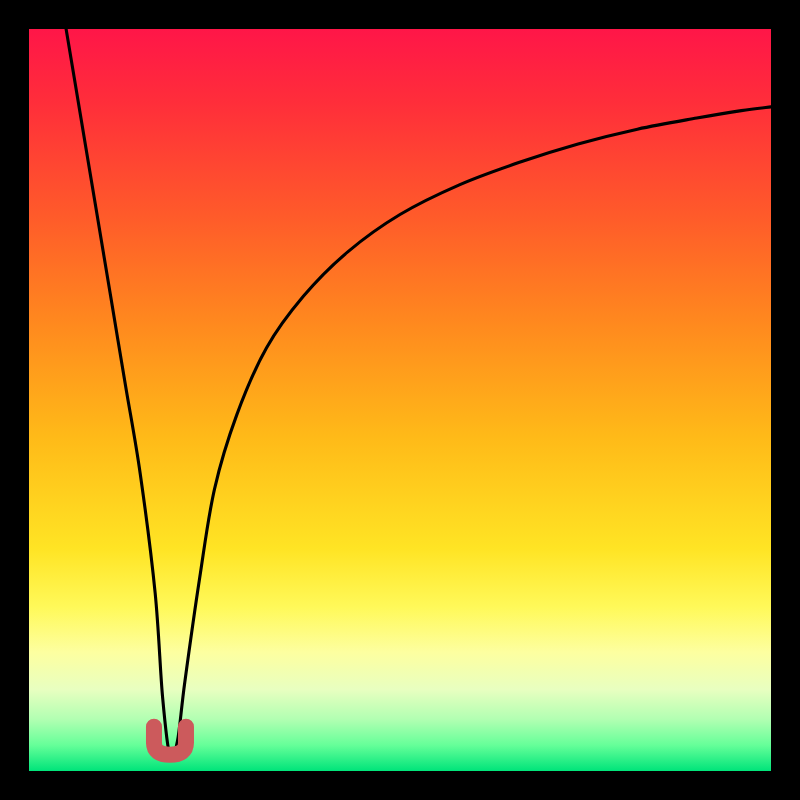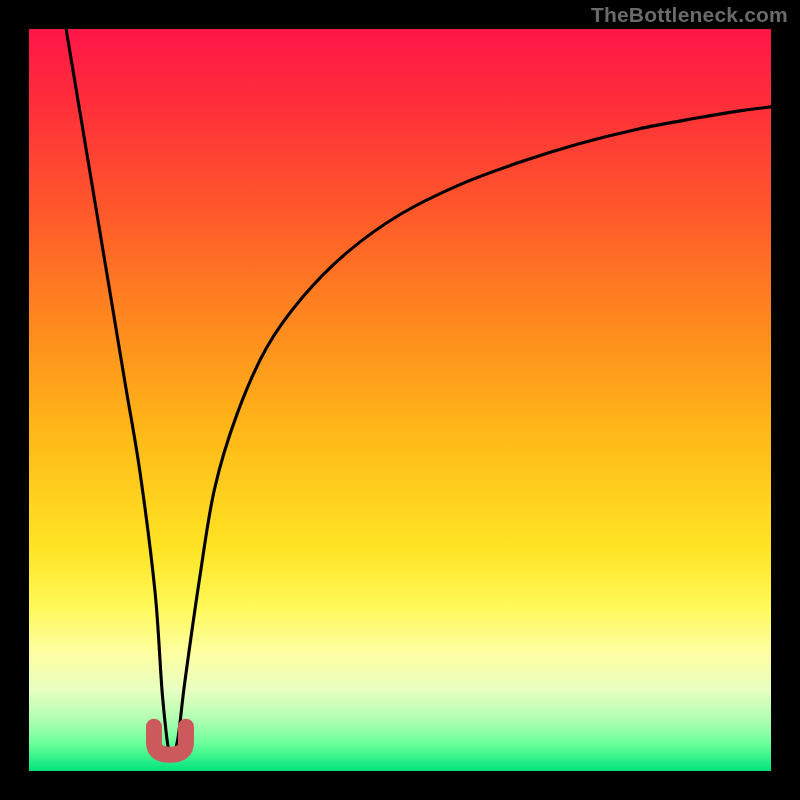--- a/index.html
+++ b/index.html
@@ -53,21 +53,20 @@
     font-size: 21px;
     font-weight: 600;
     color: #6a6a6a;
     letter-spacing: 0.2px;
   }
 </style>
 </head>
 <body>
 
 <div class="frame">
-  <div class="watermark">TheBottleneck.com</div>
   <div class="plot-area">
     <svg class="gradient" viewBox="0 0 742 742" preserveAspectRatio="none">
       <defs>
         <linearGradient id="bg" x1="0" y1="0" x2="0" y2="1">
             <stop offset="0%" stop-color="#ff1648"></stop>
             <stop offset="10%" stop-color="#ff2e3a"></stop>
             <stop offset="25%" stop-color="#ff5a2a"></stop>
             <stop offset="40%" stop-color="#ff8a1e"></stop>
             <stop offset="55.00000000000001%" stop-color="#ffba18"></stop>
             <stop offset="70%" stop-color="#ffe424"></stop>

